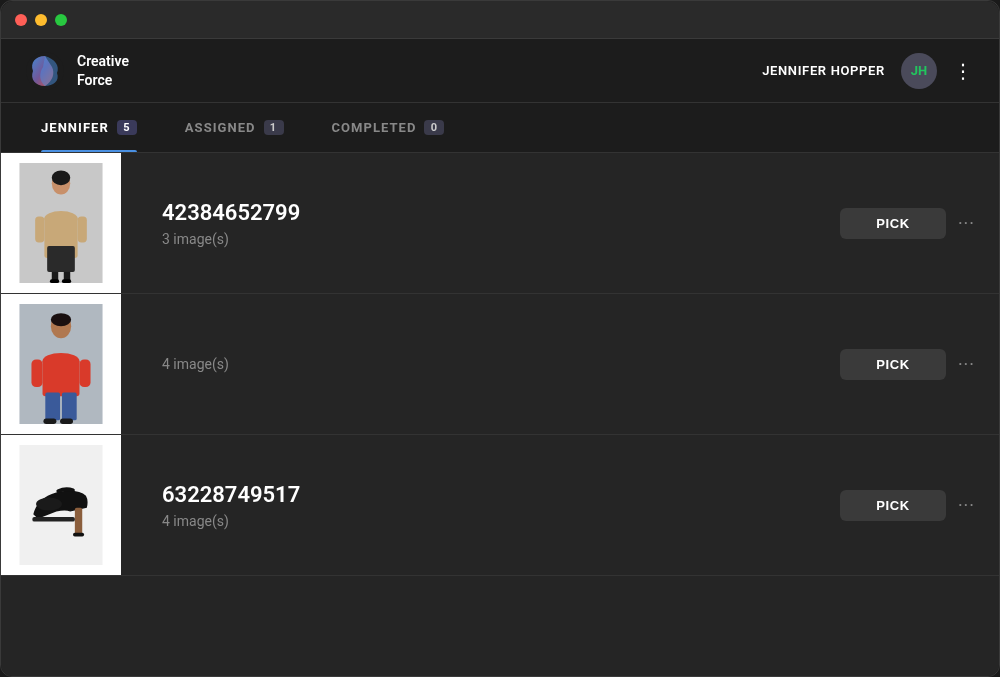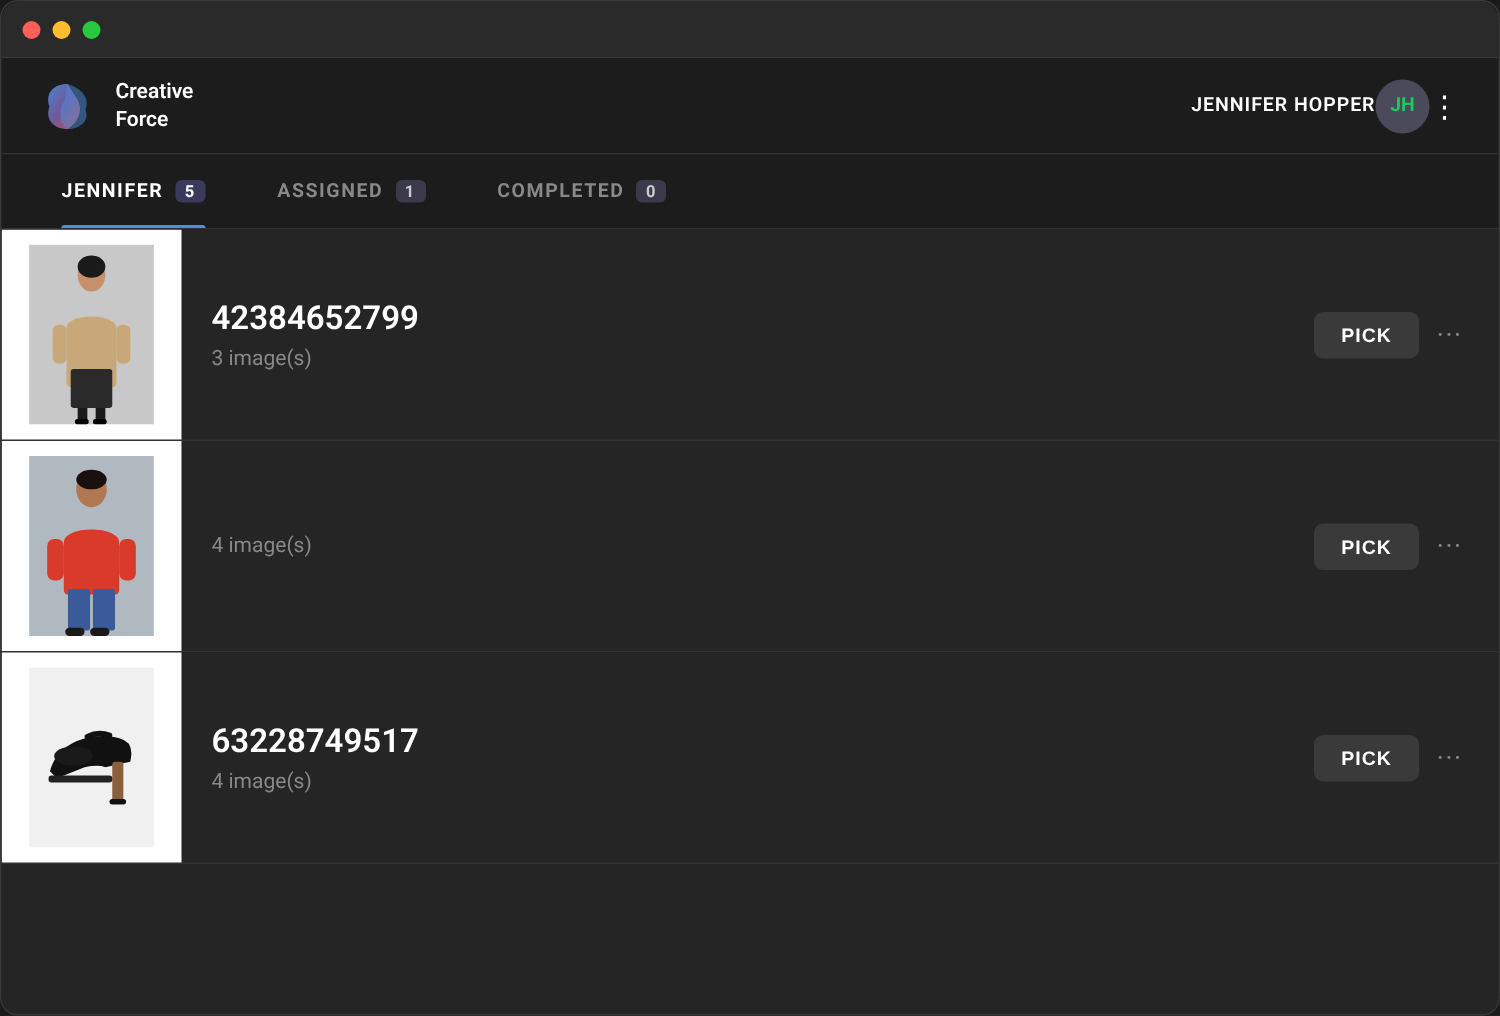--- a/index.html
+++ b/index.html
@@ -58,20 +58,21 @@
     }
     .brand-name {
       color: #fff;
       font-size: 14px;
       font-weight: 600;
       line-height: 1.3;
     }
     .header-right {
       display: flex;
       align-items: center;
+      gap: 16px;
     }
     .username {
       color: #ffffff;
       font-size: 13px;
       font-weight: 600;
       letter-spacing: 0.05em;
     }
     .avatar {
       width: 36px;
       height: 36px;
@@ -168,42 +169,42 @@
       align-items: center;
       justify-content: center;
       background: #fff;
     }
     .item-thumbnail svg {
       width: 90px;
       height: 120px;
     }
     .item-info {
       flex: 1;
-      padding: 0 20px;
+      padding: 0 41px;
     }
     .item-id {
       color: #ffffff;
       font-size: 22px;
       font-weight: 600;
       margin-bottom: 6px;
     }
     .item-count {
       color: #888;
       font-size: 14px;
     }
     .item-actions {
       display: flex;
       align-items: center;
       gap: 12px;
     }
     .pick-btn {
       background: #3a3a3a;
       color: #ffffff;
       border: none;
-      padding: 8px 18px;
+      padding: 8px 36px;
       font-size: 13px;
       font-weight: 700;
       letter-spacing: 0.05em;
       border-radius: 6px;
       cursor: pointer;
     }
     .ellipsis-btn {
       color: #888;
       font-size: 18px;
       cursor: pointer;

